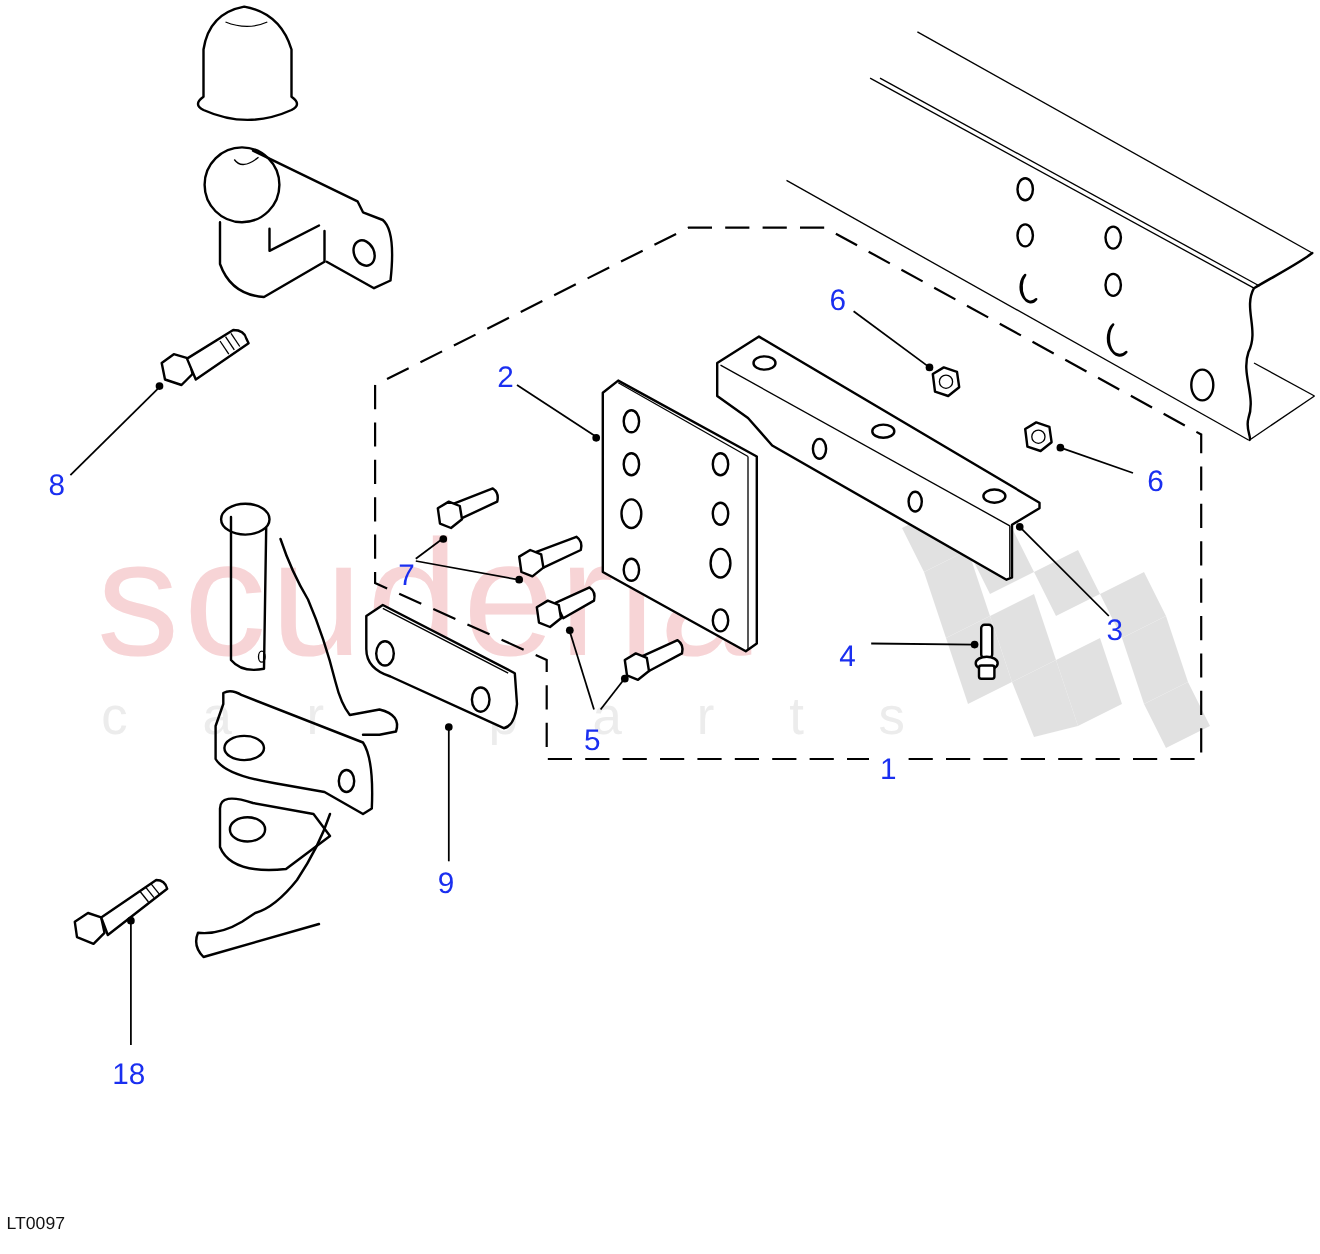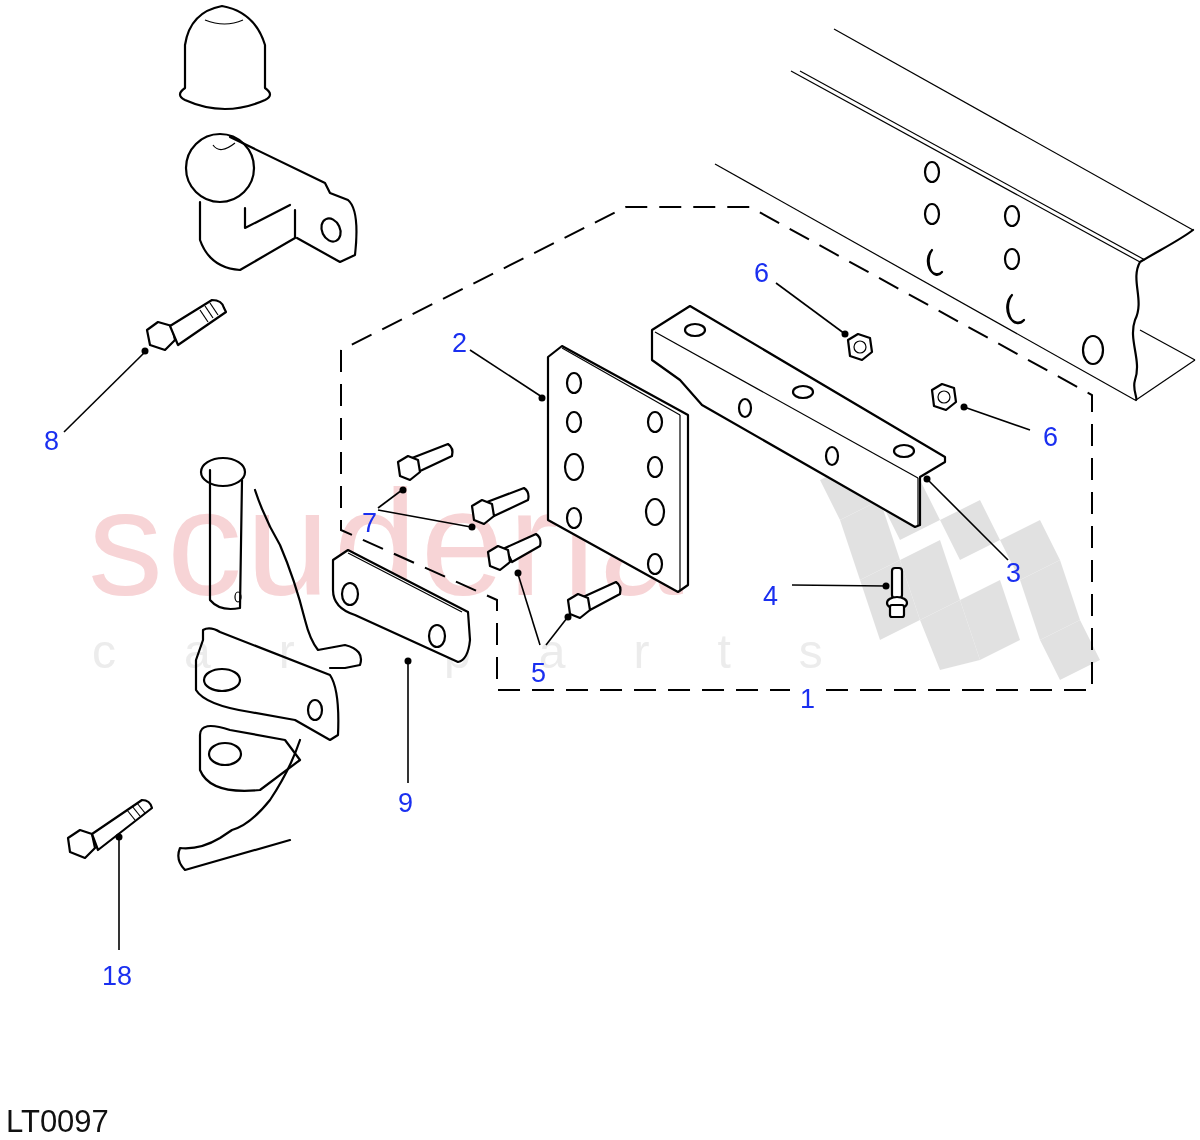--- a/index.html
+++ b/index.html
@@ -5,21 +5,21 @@
   html, body { margin: 0; padding: 0; background: #ffffff; }
   body { width: 1200px; height: 1140px; position: relative; overflow: hidden;
          font-family: "Liberation Sans", sans-serif; }
   #canvas { position: absolute; left: 0; top: 0; width: 1200px; height: 1140px; }
   .callout { position: absolute; font-family: "Liberation Sans", sans-serif;
              font-size: 27px; color: #1a2ff0; line-height: 1; }
   .wm-main { position: absolute; left: 88px; top: 468px; font-family: "Liberation Sans", sans-serif;
              font-size: 150px; color: #f7d4d6; letter-spacing: 4px; line-height: 1; }
   .wm-sub { position: absolute; left: 92px; top: 628px; font-family: "Liberation Sans", sans-serif;
             font-size: 48px; color: #ececec; letter-spacing: 68px; line-height: 1; }
-  .figure-id { position: absolute; left: 6px; top: 1104px; font-size: 31px; color: #111;
+  .figure-id { position: absolute; left: 6px; top: 1104px; font-size: 16px; color: #111;
                font-family: "Liberation Sans", sans-serif; }
   svg .ln { stroke: #000; fill: none; stroke-width: 2.2; stroke-linejoin: round; stroke-linecap: round; }
   svg .thin { stroke: #000; fill: none; stroke-width: 1.2; }
   svg .dash { stroke: #000; fill: none; stroke-width: 2; stroke-dasharray: 22 12; }
   svg .lead { stroke: #000; stroke-width: 1.6; fill: none; }
   svg .dot { fill: #000; }
   svg .part { fill: #fff; stroke: #000; stroke-width: 2.2; stroke-linejoin: round; }
 </style>
 </head>
 <body>

